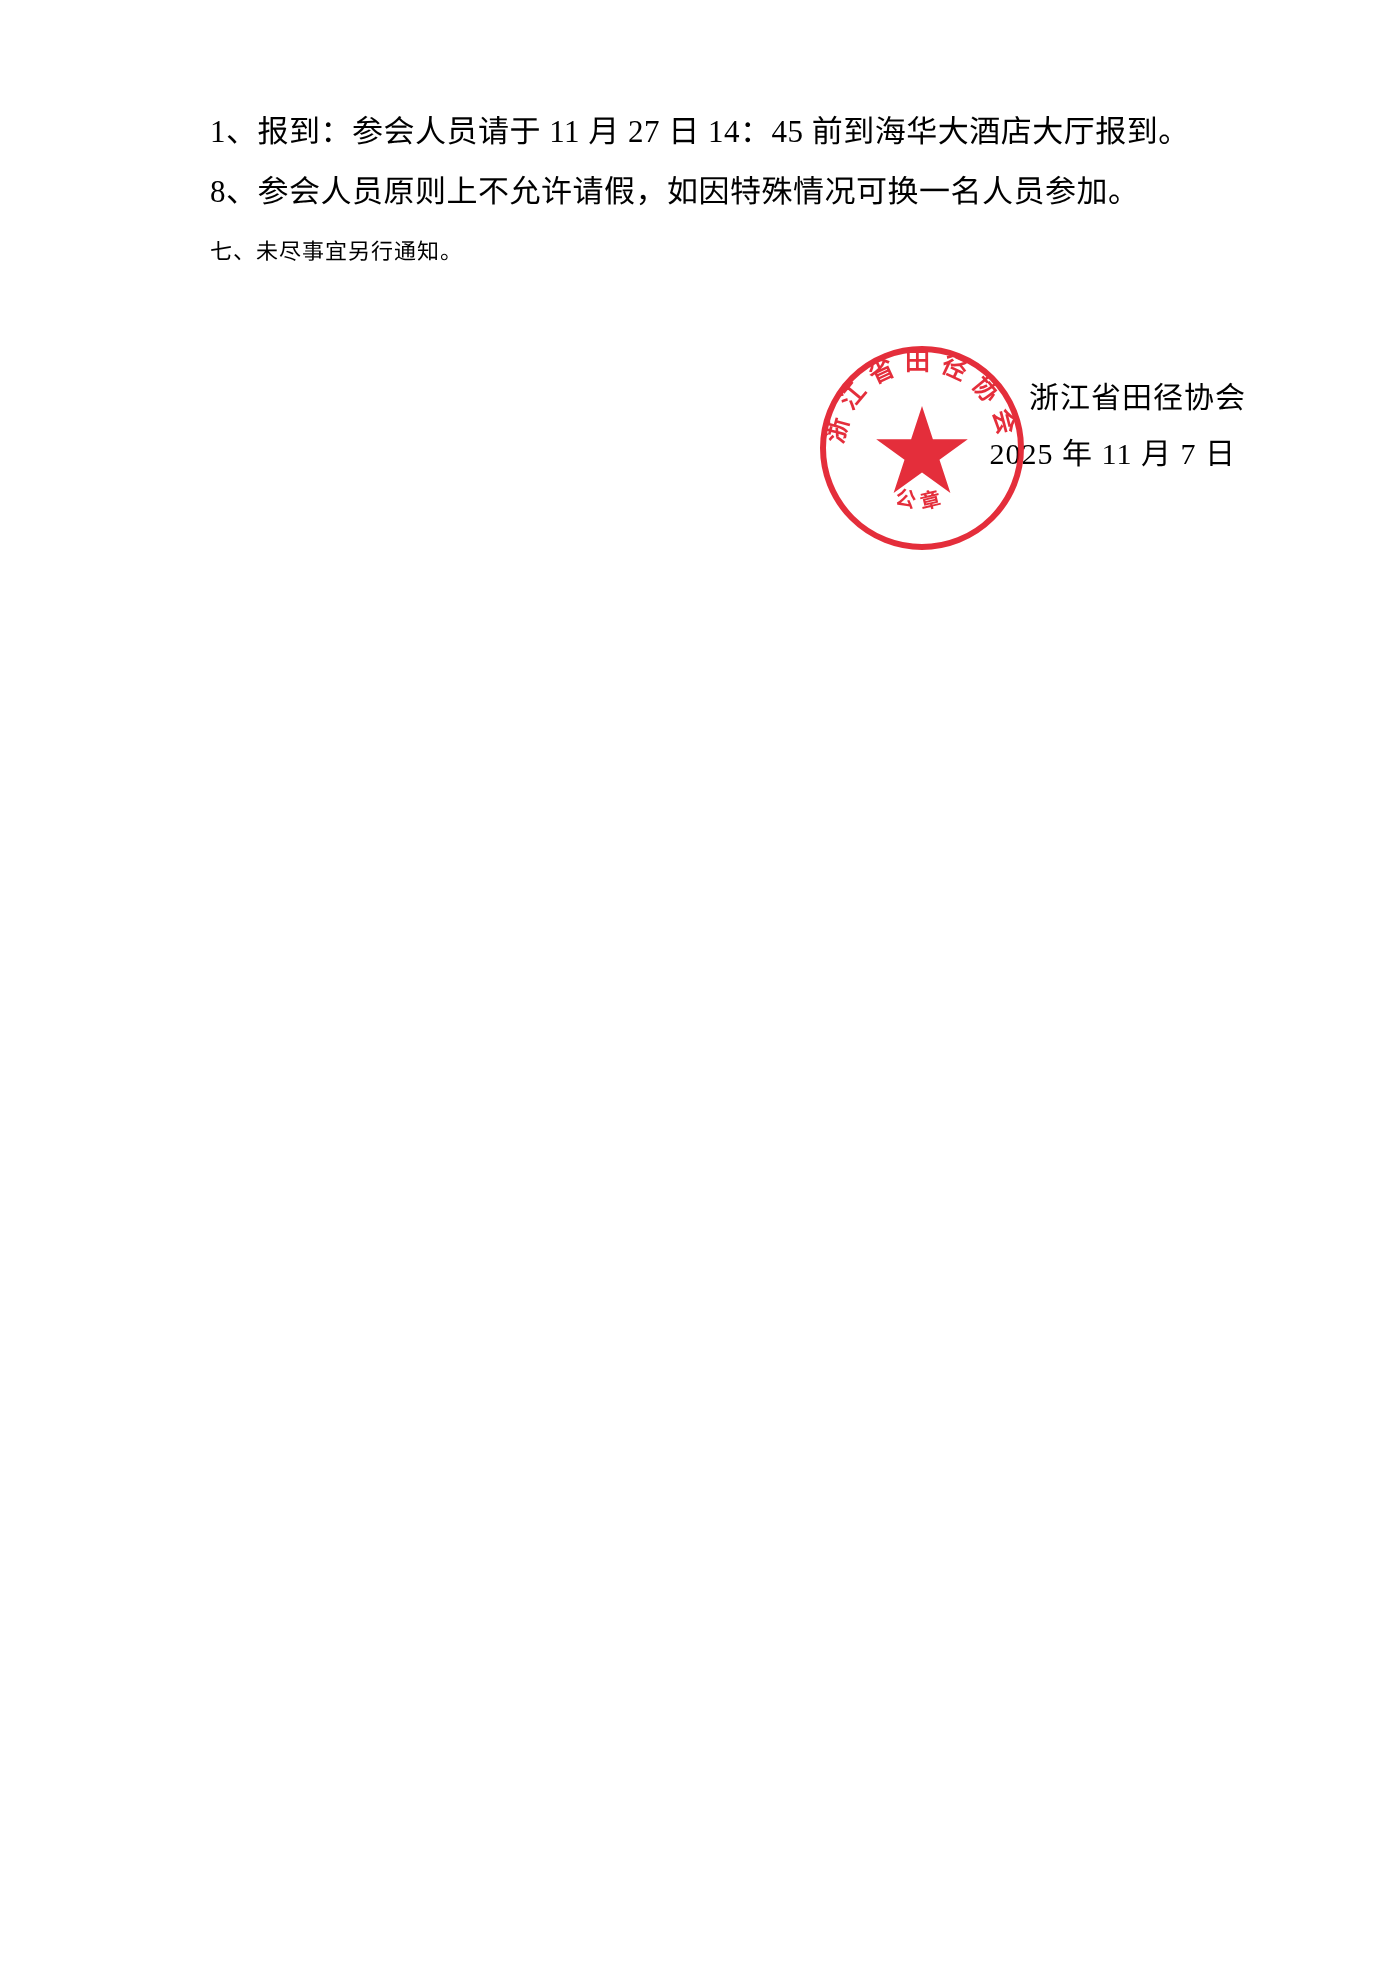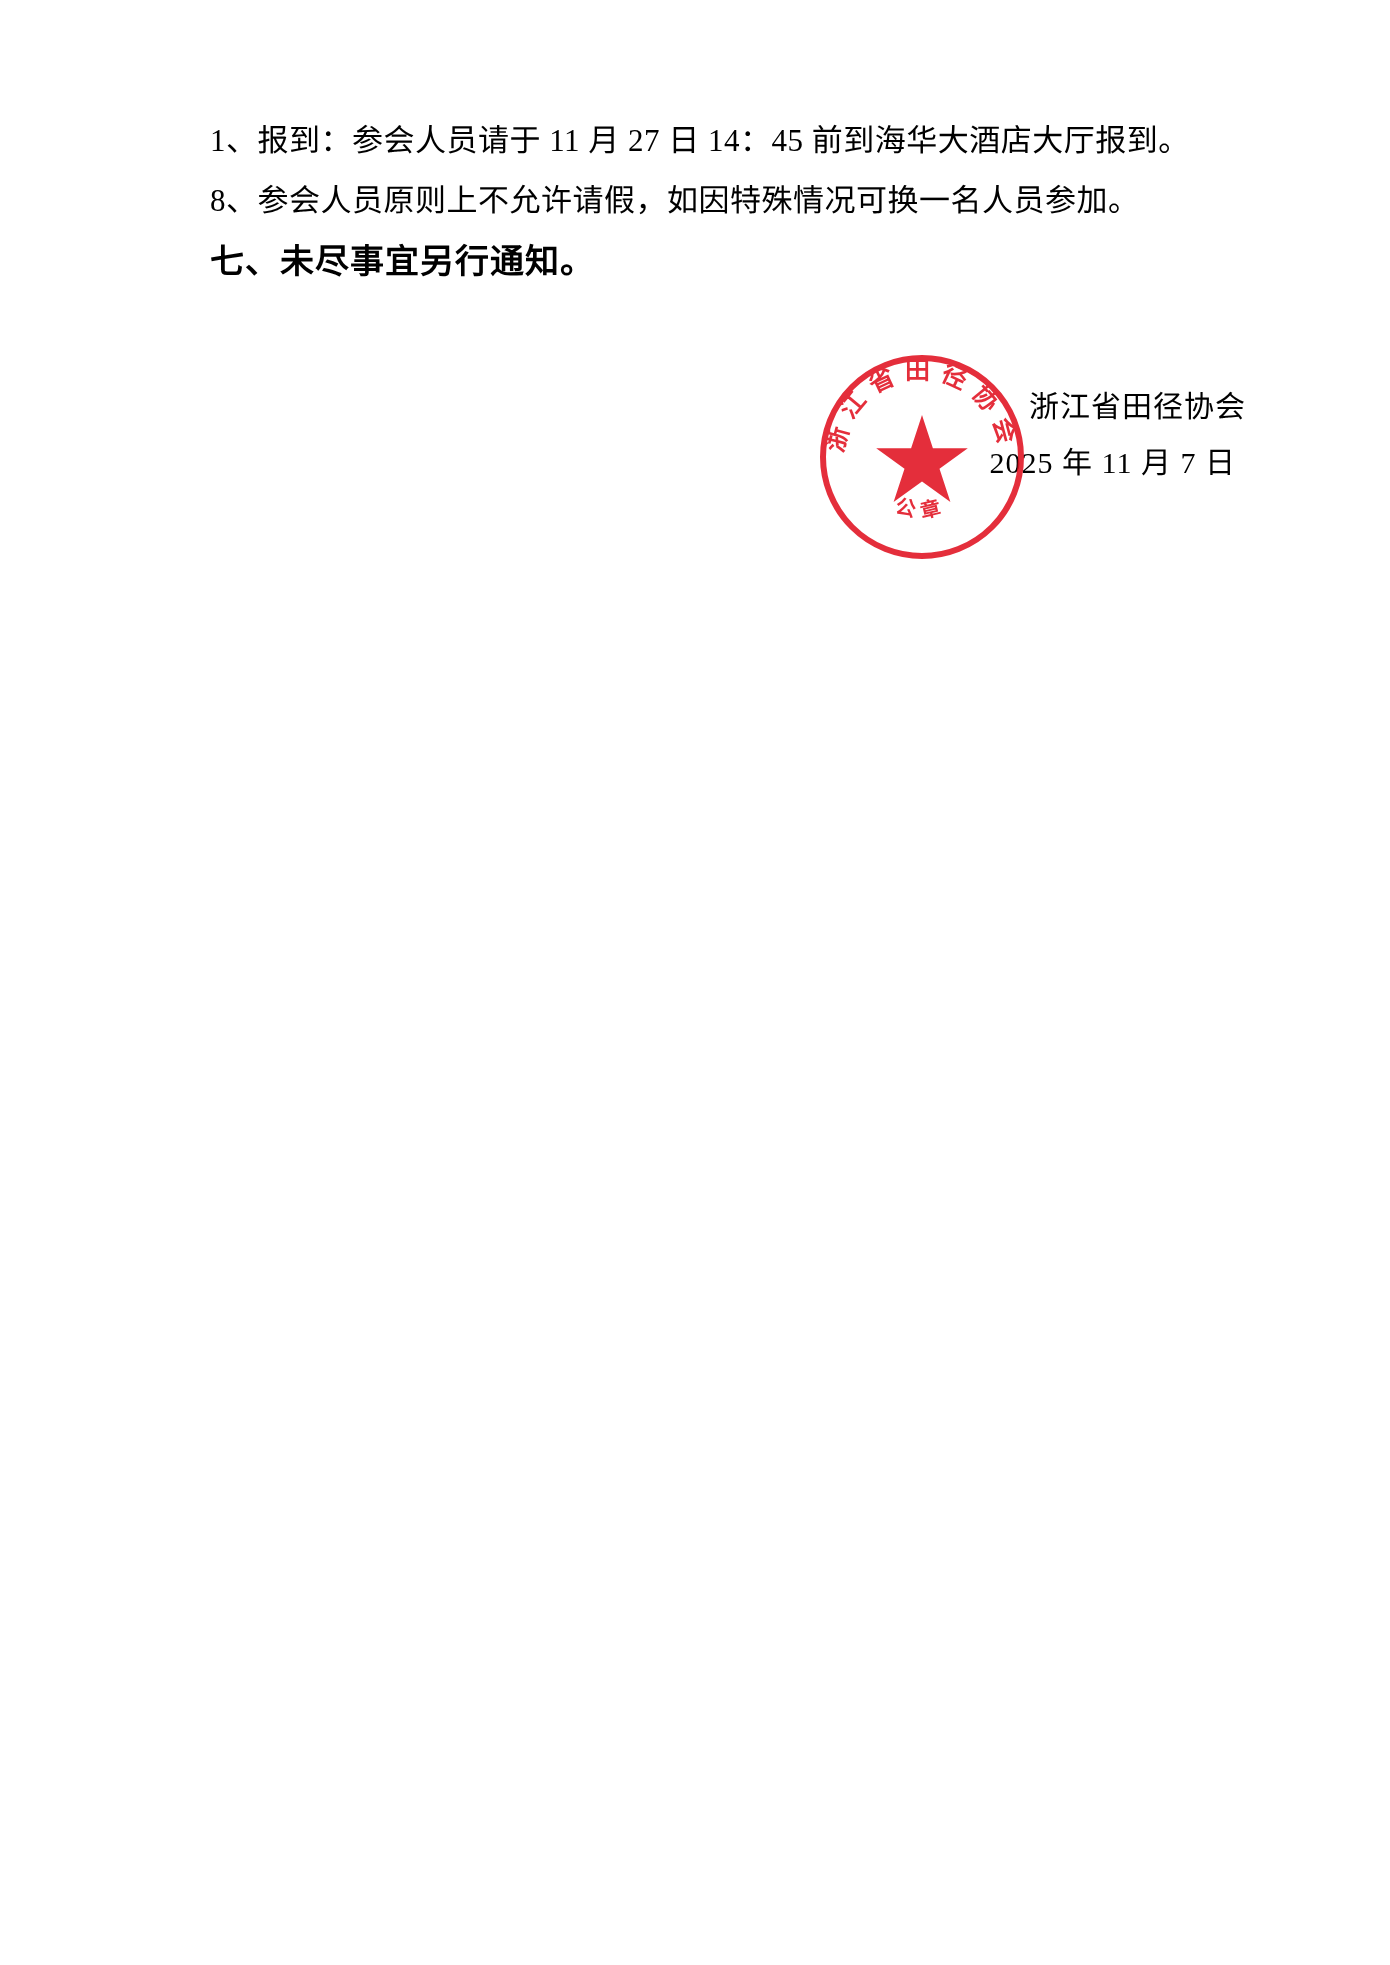--- a/index.html
+++ b/index.html
@@ -13,21 +13,20 @@
     position: relative;
     font-family: "Liberation Serif", "DejaVu Serif", serif;
     color: #000000;
     overflow: hidden;
   }
 
   .page {
     position: absolute;
     inset: 0;
     background: #ffffff;
-    margin-top: 9px;
   }
 
   .doc-body {
     position: absolute;
     left: 148px;
     top: 104px;
     width: 1098px;
   }
 
   p.para {
@@ -39,24 +38,24 @@
     text-justify: inter-ideograph;
     font-family: "Liberation Serif", "DejaVu Serif", serif;
   }
 
   p.para.indent {
     text-indent: 62px;
   }
 
   p.heading {
     margin: 0 0 4px 0;
-    font-size: 34px;
+    font-size: 22px;
     line-height: 56px;
     text-indent: 62px;
-    font-weight: bold;
+    font-weight: normal;
     letter-spacing: 1px;
     font-family: "Liberation Sans", "DejaVu Sans", sans-serif;
   }
 
   .signature-block {
     position: absolute;
     left: 148px;
     top: 370px;
     width: 1098px;
     text-align: right;

